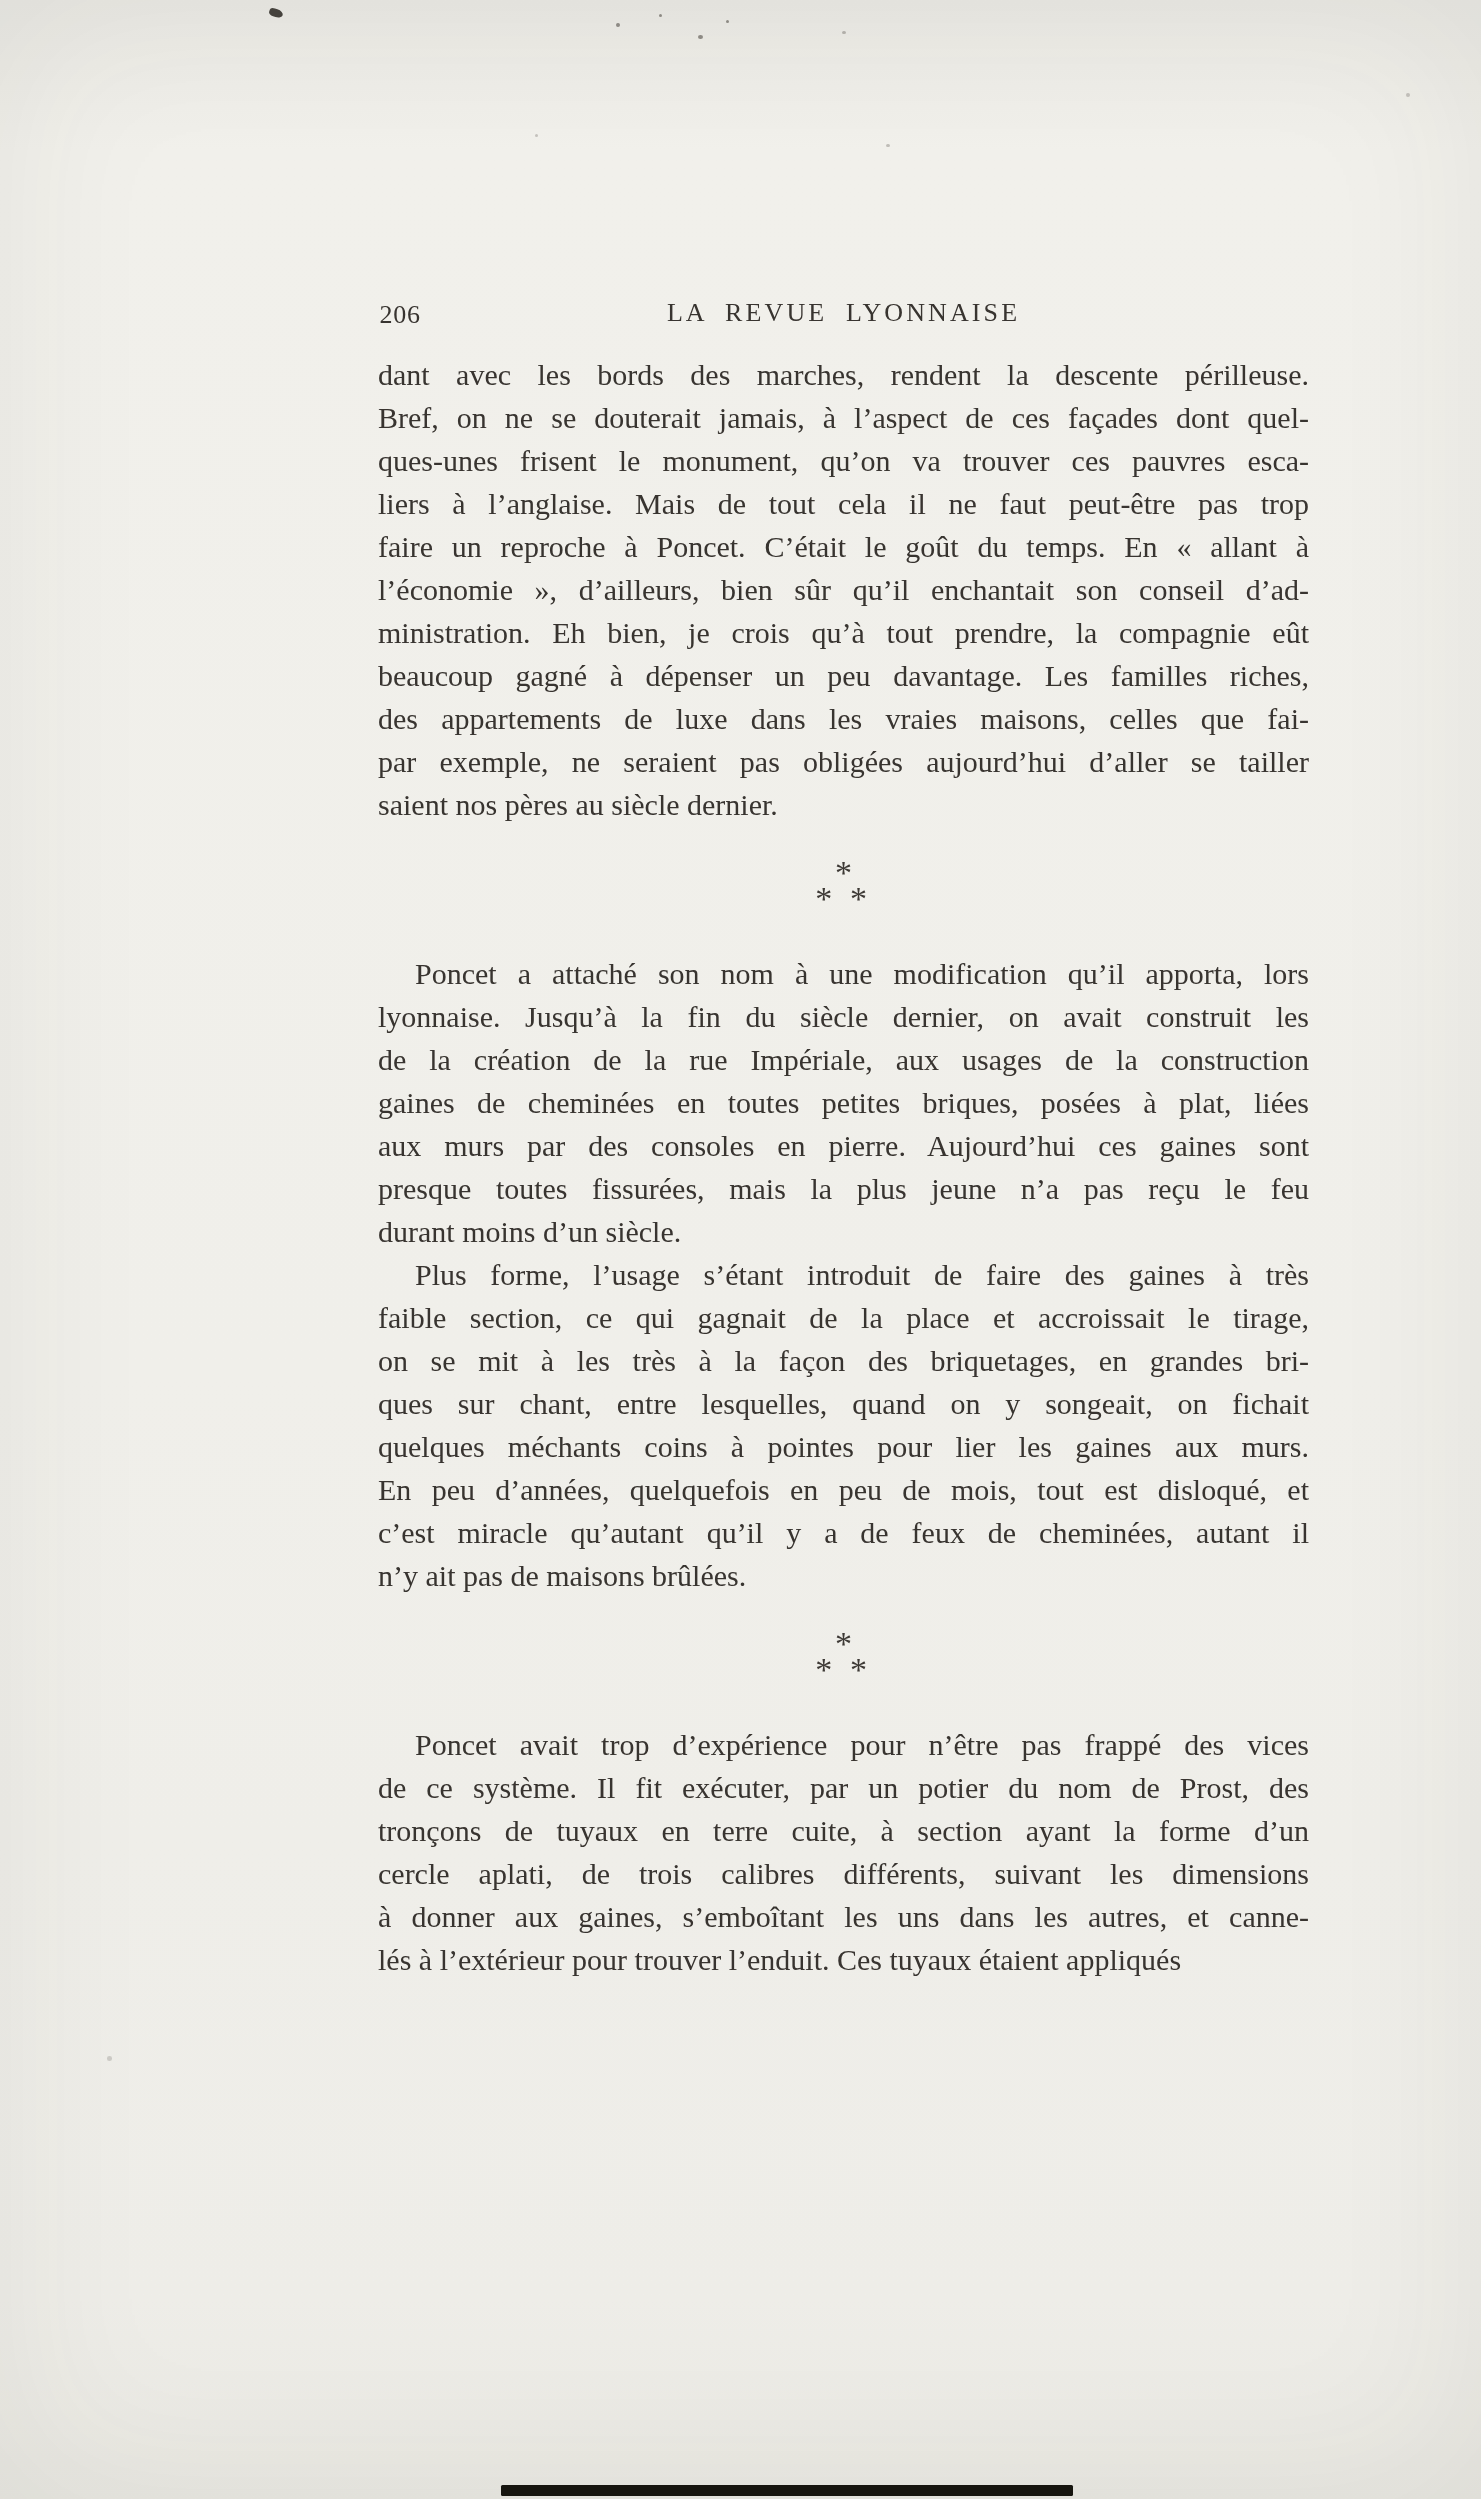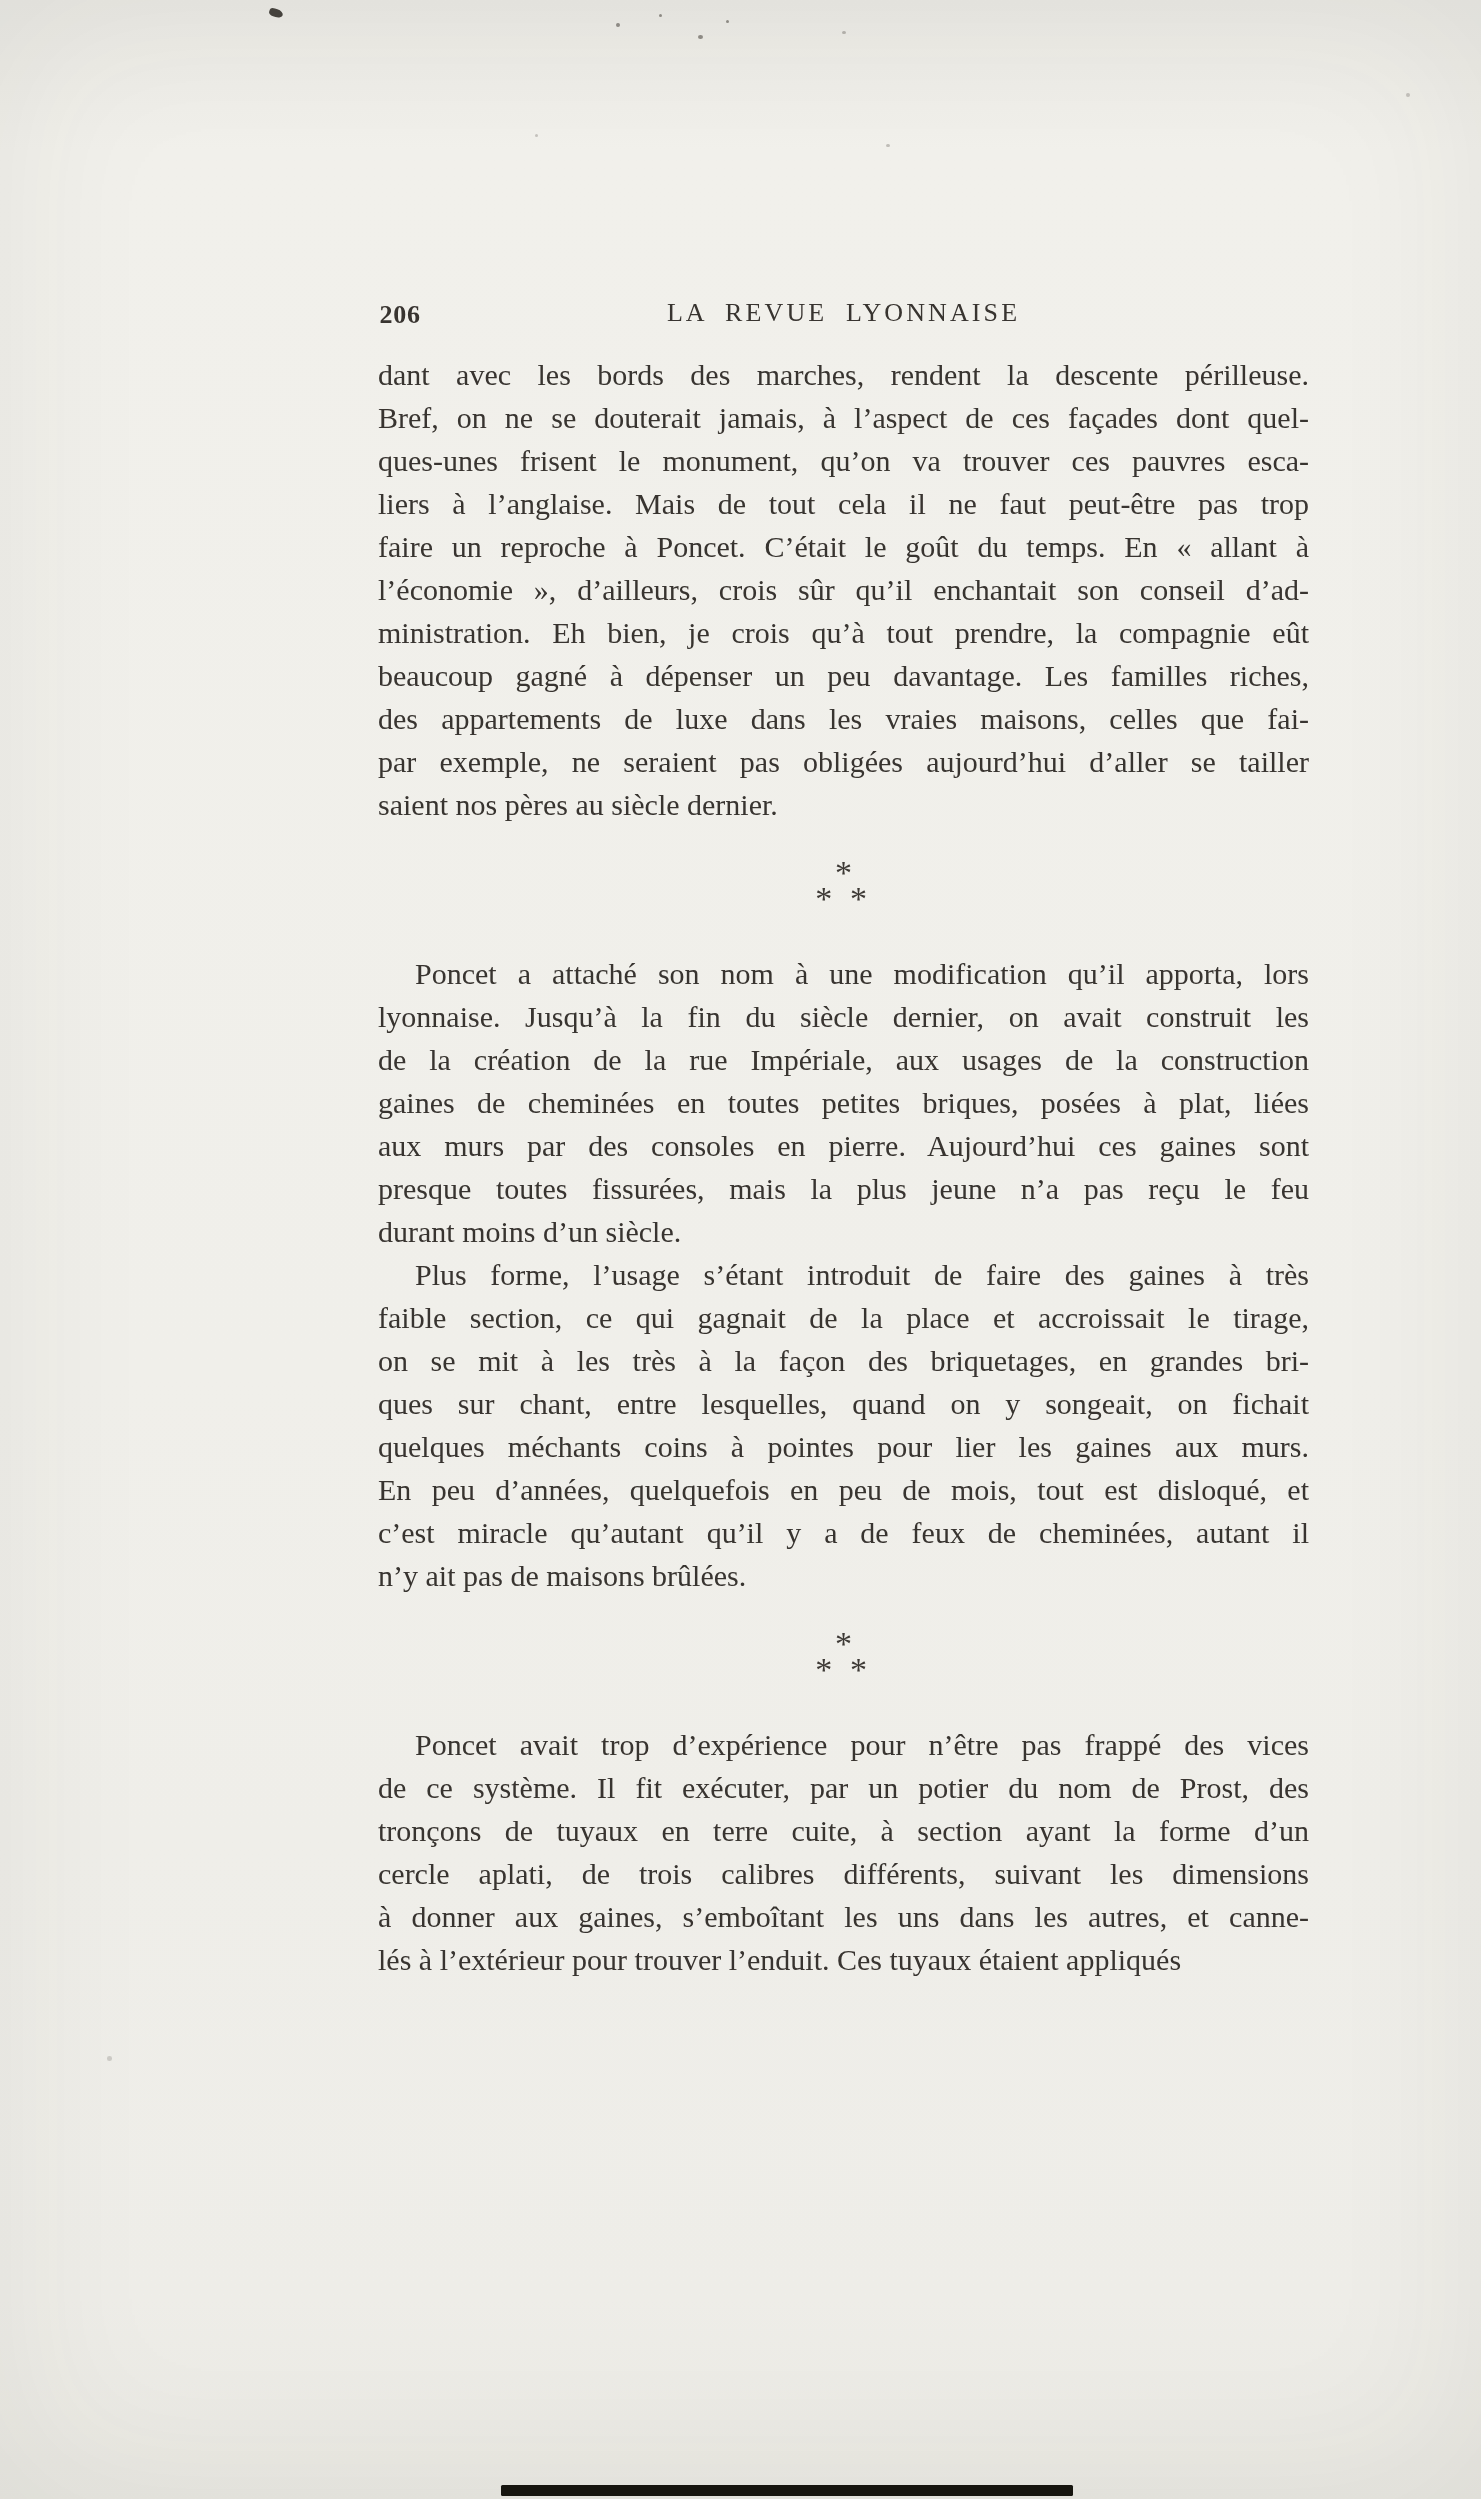--- a/index.html
+++ b/index.html
@@ -25,21 +25,20 @@
     position: relative;
     height: 43px;
     margin-bottom: 15.3px;
   }
   .page-number {
     position: absolute;
     left: 1.5px;
     top: 4.6px;
     font-size: 26px;
     letter-spacing: 0.8px;
-    font-weight: bold;
   }
   .journal-title {
     text-align: center;
     font-size: 26px;
     letter-spacing: 3.1px;
     word-spacing: 9.2px;
     padding-top: 3.1px;
   }
 
   .text-line {
@@ -102,21 +101,21 @@
     <span class="page-number">206</span>
     <div class="journal-title">LA REVUE LYONNAISE</div>
   </div>
   <div>
       <div class="paragraph">
         <div class="text-line">dant avec les bords des marches, rendent la descente périlleuse.</div>
         <div class="text-line">Bref, on ne se douterait jamais, à l’aspect de ces façades dont quel-</div>
         <div class="text-line">ques-unes frisent le monument, qu’on va trouver ces pauvres esca-</div>
         <div class="text-line">liers à l’anglaise. Mais de tout cela il ne faut peut-être pas trop</div>
         <div class="text-line">faire un reproche à Poncet. C’était le goût du temps. En « allant à</div>
-        <div class="text-line">l’économie », d’ailleurs, crois sûr qu’il enchantait son conseil d’ad-</div>
+        <div class="text-line">l’économie », d’ailleurs, bien sûr qu’il enchantait son conseil d’ad-</div>
         <div class="text-line">ministration. Eh bien, je crois qu’à tout prendre, la compagnie eût</div>
         <div class="text-line">beaucoup gagné à dépenser un peu davantage. Les familles riches,</div>
         <div class="text-line">des appartements de luxe dans les vraies maisons, celles que fai-</div>
         <div class="text-line">par exemple, ne seraient pas obligées aujourd’hui d’aller se tailler</div>
         <div class="text-line last">saient nos pères au siècle dernier.</div>
       </div>
       <div class="asterism">
         <div class="ast-top">*</div>
         <div class="ast-bottom">* *</div>
       </div>

